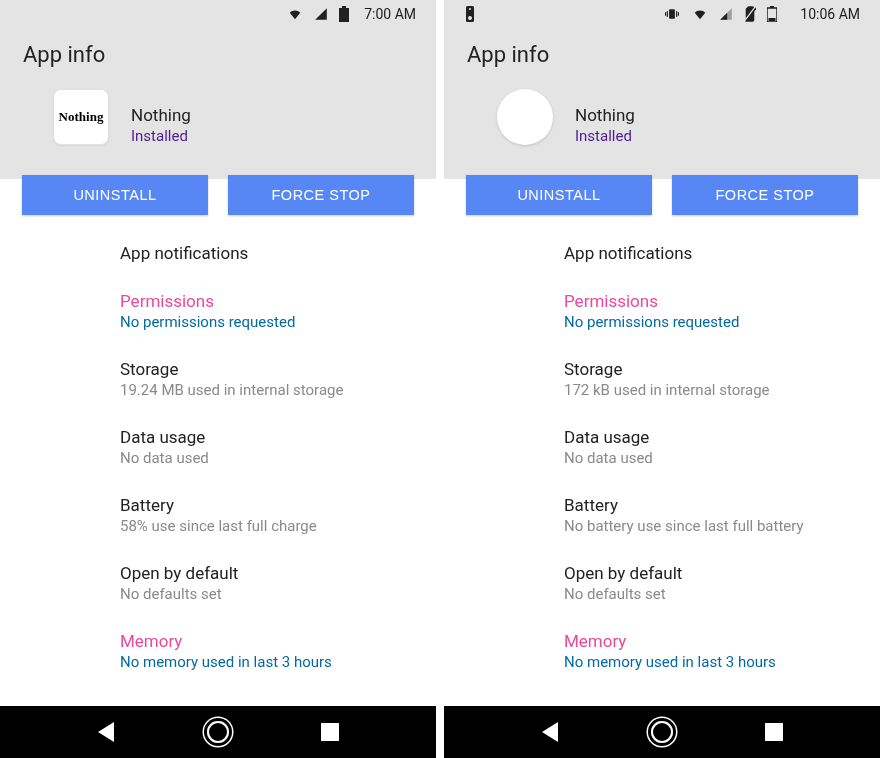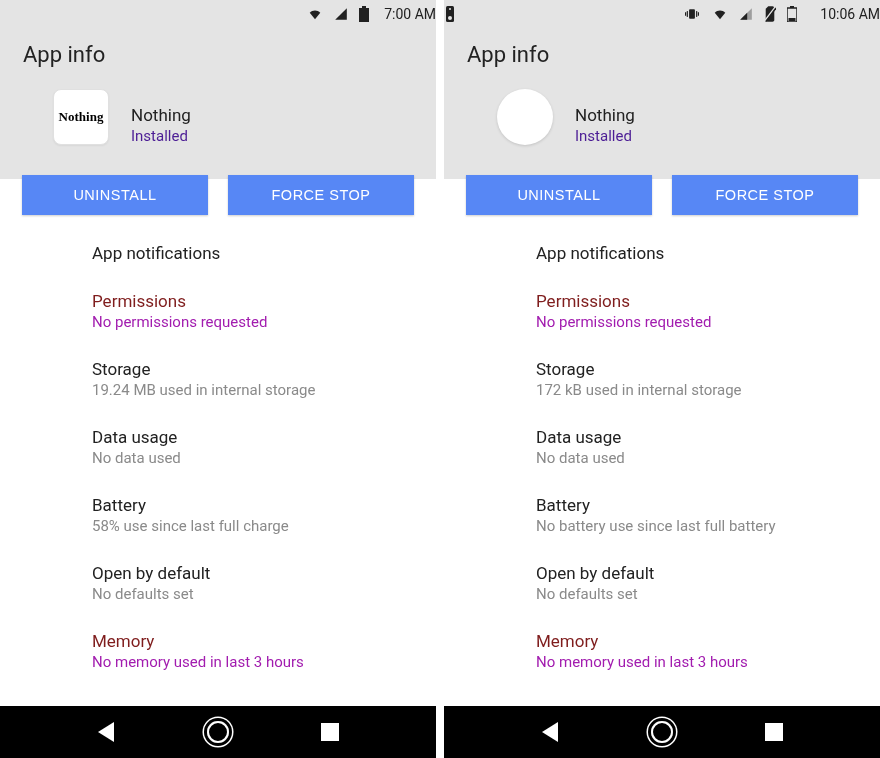--- a/index.html
+++ b/index.html
@@ -18,21 +18,21 @@
       flex-direction: column;
       background: #fff;
       position: relative;
     }
     .statusbar {
       height: 28px;
       background: #e4e4e4;
       display: flex;
       justify-content: flex-end;
       align-items: center;
-      padding: 0 0;
+      padding: 0 20px;
       font-size: 14px;
       color: #212121;
       gap: 11px;
     }
     .statusbar .sb-icon { display:inline-flex; align-items:center; }
     .header {
       background: #e4e4e4;
       padding: 14px 18px 8px 23px;
     }
     .header-title {
@@ -96,33 +96,33 @@
       cursor: pointer;
       box-shadow: 0 1px 2px rgba(0,0,0,0.2);
     }
     .list {
       background: #fff;
       flex: 1;
       overflow: hidden;
       padding: 6px 0 0 0;
     }
     .list-item {
-      padding: 14px 18px 14px 92px;
+      padding: 14px 18px 14px 120px;
     }
     .item-title {
       font-size: 17px;
       color: #222;
     }
     .item-sub {
       font-size: 15px;
       color: #8a8a8a;
       margin-top: 2px;
     }
-    .list-item.disabled .item-title { color: #7f1d1d; }
-    .list-item.disabled .item-sub { color: #a21caf; }
+    .list-item.disabled .item-title { color: #ec4899; }
+    .list-item.disabled .item-sub { color: #0369a1; }
     .navbar {
       height: 52px;
       background: #000;
       display: flex;
       align-items: center;
       justify-content: space-around;
       padding: 0 50px;
     }
     .nav-btn {
       width: 50px;

